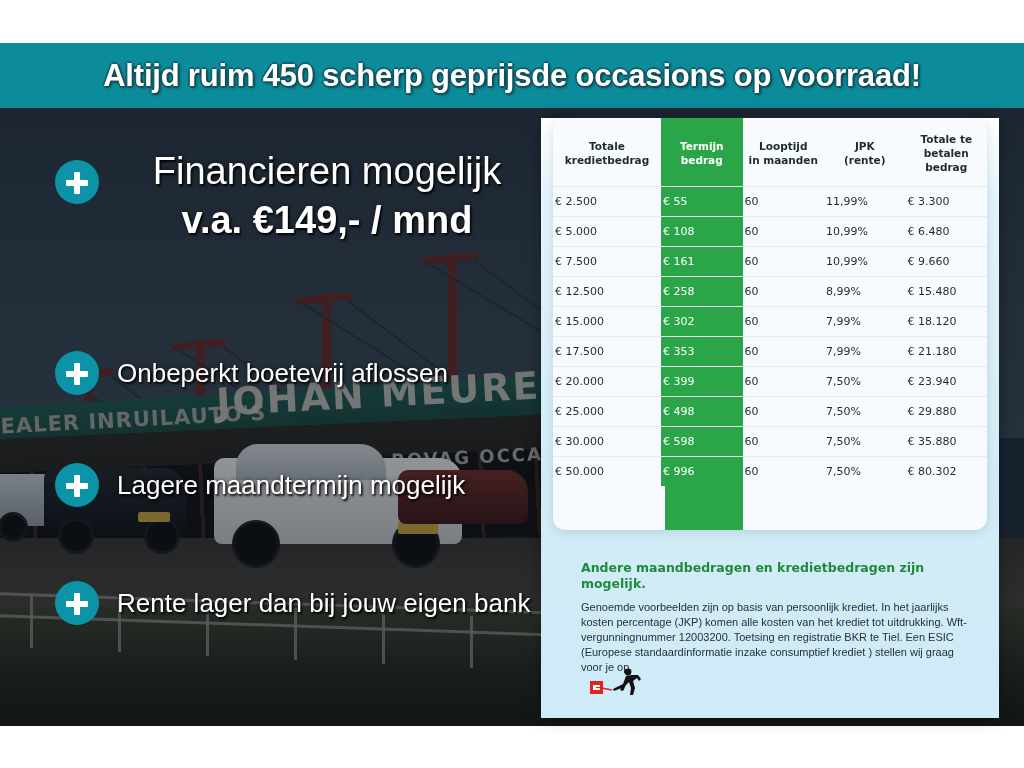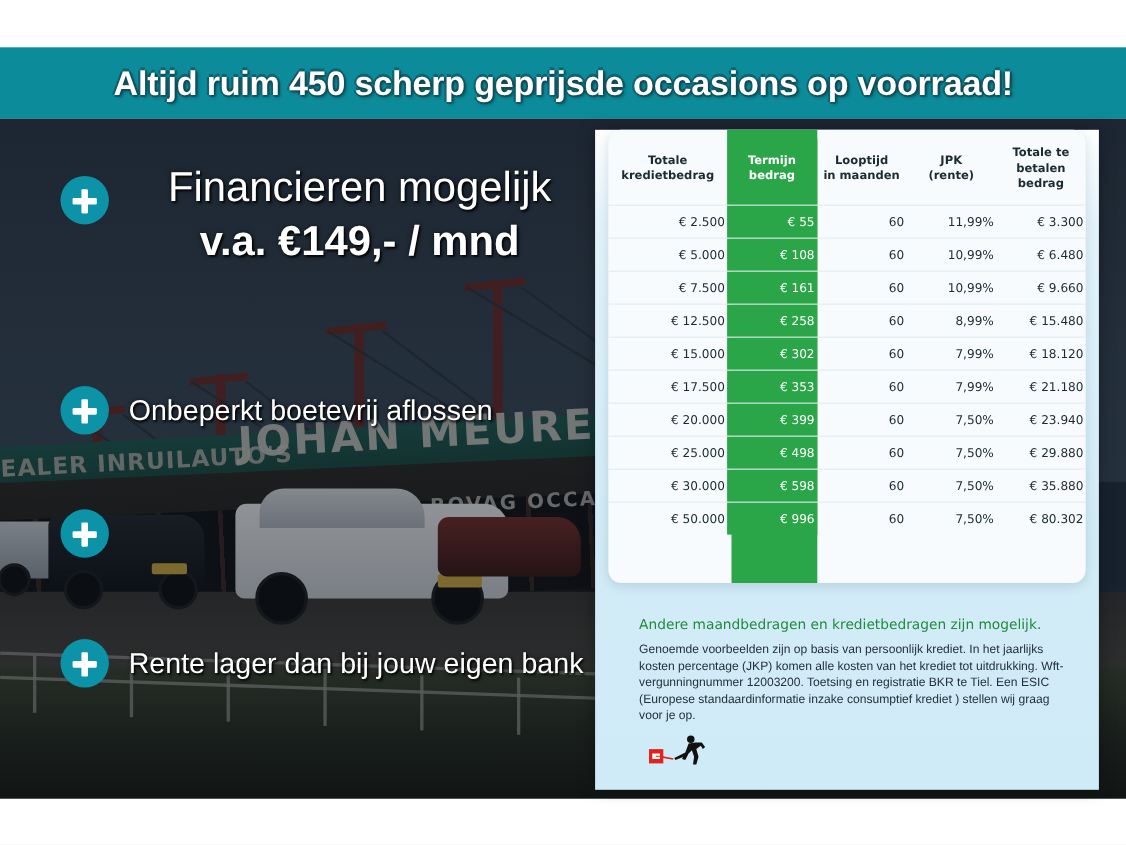--- a/index.html
+++ b/index.html
@@ -95,33 +95,33 @@
     background:#f7fbfd;border-radius:12px;box-shadow:0 2px 10px rgba(40,70,90,.16);
     overflow:hidden;
   }
   table.rate{border-collapse:collapse;width:434px;table-layout:fixed;
     font-family:"DejaVu Sans",sans-serif;}
   table.rate th{
     font-size:10.5px;font-weight:bold;color:#1c2b33;line-height:14px;
     padding:14px 2px 12px;vertical-align:middle;text-align:center;
   }
   table.rate td{
-    font-size:11px;color:#1c2b33;text-align:right;padding:8px 2px;
+    font-size:11px;color:#1c2b33;text-align:left;padding:8px 2px;
     border-top:1px solid #e2ebf0;
   }
   table.rate tr td:first-child,table.rate tr th:first-child{width:104px;}
   .greencol{background:#2aa648;color:#ffffff !important;}
   th.greencol{background:#2aa648;color:#ffffff !important;}
   td.greencol{border-top:1px solid #2aa648;}
   .gfill{position:absolute;left:112px;top:8px;width:78px;height:412px;
     background:#2aa648;z-index:0;}
   .tablecard table{position:relative;z-index:1;}
 
   .fineprint{position:absolute;left:40px;top:442px;width:394px;}
-  .fp-title{color:#1f8a3b;font-size:12.5px;font-weight:normal;line-height:16px;
+  .fp-title{color:#1f8a3b;font-size:12.5px;font-weight:bold;line-height:16px;
     font-family:"DejaVu Sans",sans-serif;margin-bottom:8px;}
   .fp-body{color:#243039;font-size:11px;line-height:15px;
     font-family:"Liberation Sans",sans-serif;}
   .warnrow{position:absolute;left:40px;top:550px;display:flex;align-items:center;}
   .warn-text{color:#111518;font-size:21px;font-weight:bold;
     font-family:"Liberation Sans",sans-serif;white-space:nowrap;}
   .warn-logo{margin-left:9px;width:52px;height:30px;position:relative;}
 </style>
 </head>
 <body>
@@ -206,20 +206,21 @@
   <div class="features">
     <div class="feat" style="left:55px;top:52px;">
       <span class="plus"></span>
     </div>
     <div class="feat" style="left:55px;top:243px;">
       <span class="plus"></span>
       <span class="feat-label">Onbeperkt boetevrij aflossen</span>
     </div>
     <div class="feat" style="left:55px;top:355px;">
       <span class="plus"></span>
+      <span class="feat-label">Lagere maandtermijn mogelijk</span>
     </div>
     <div class="feat" style="left:55px;top:473px;">
       <span class="plus"></span>
       <span class="feat-label">Rente lager dan bij jouw eigen bank</span>
     </div>
   </div>
 
   <div class="panel">
 
     <div class="tablecard">

